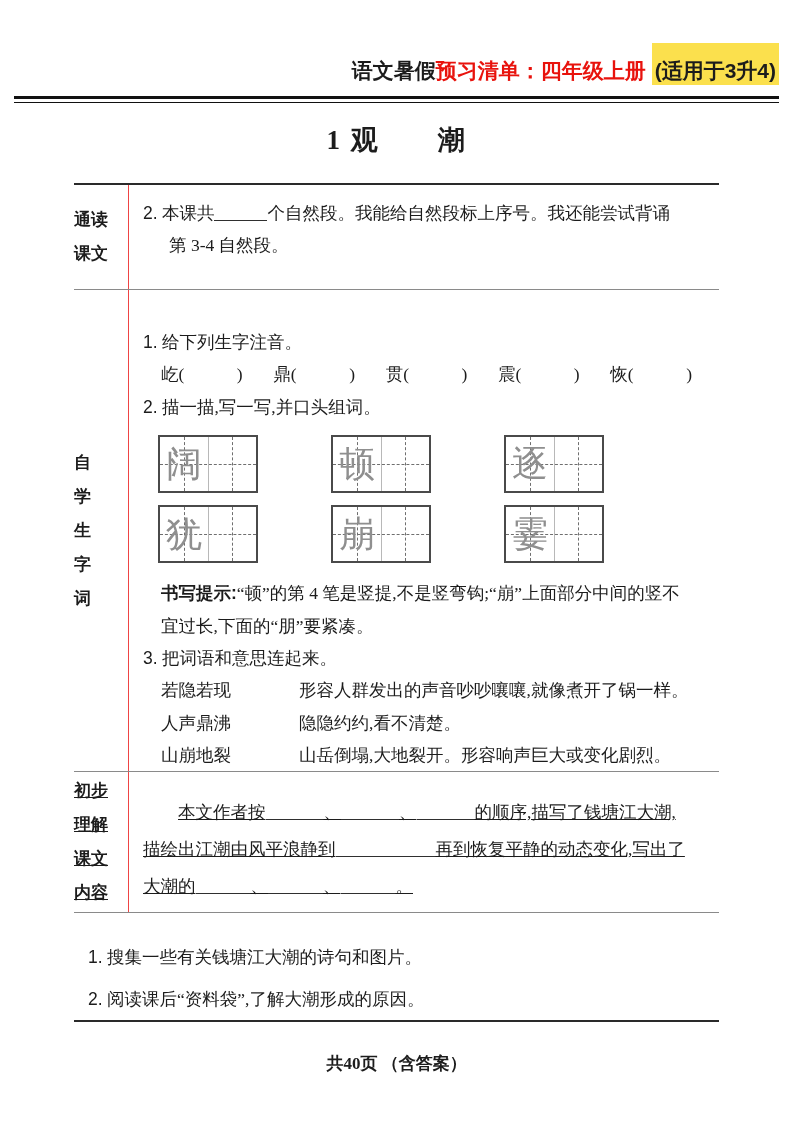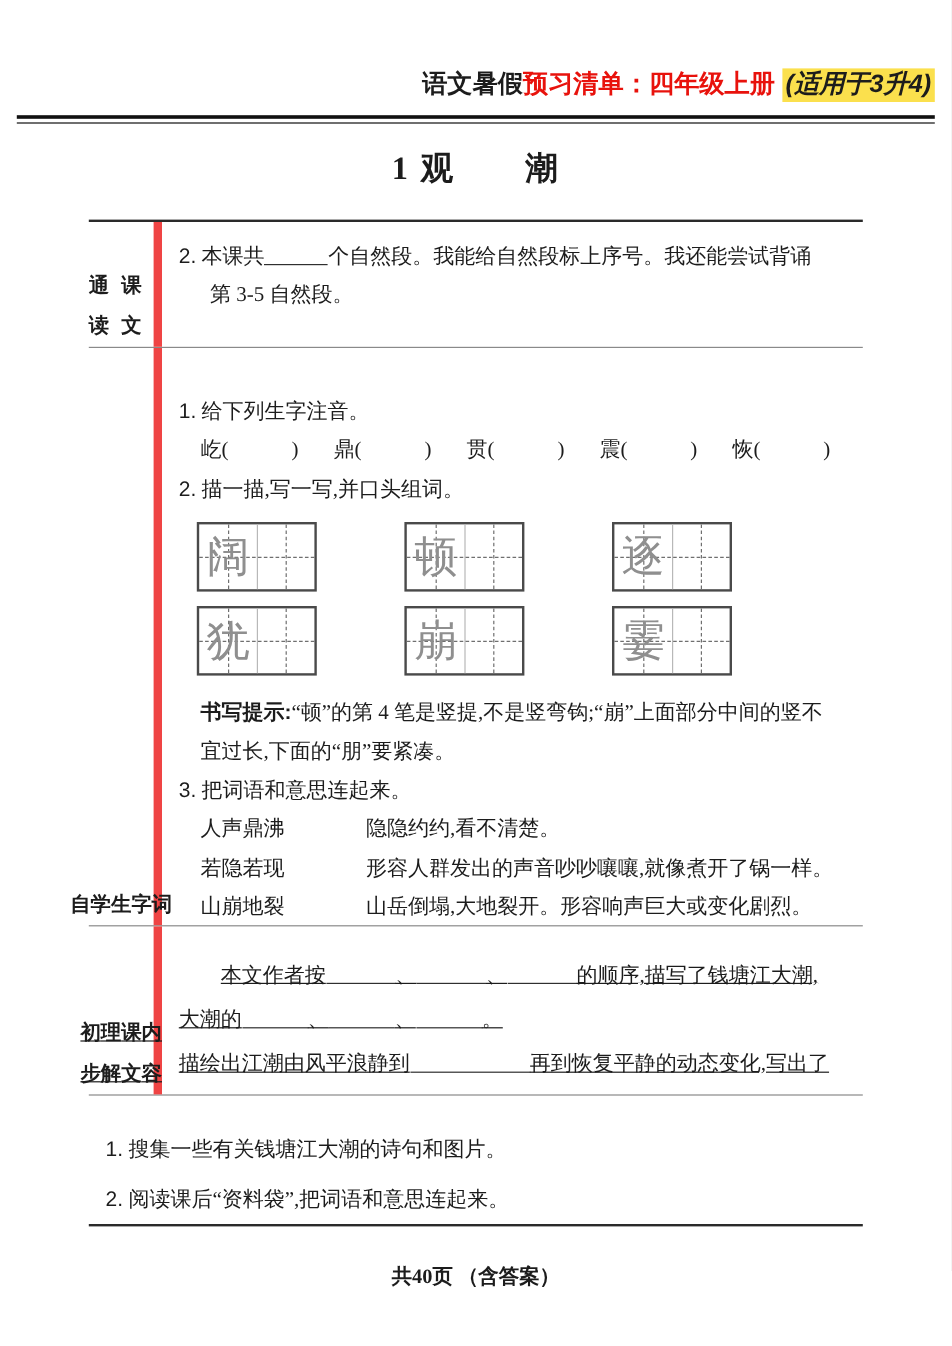--- a/index.html
+++ b/index.html
@@ -4,35 +4,35 @@
 <style>
   html,body{margin:0;padding:0;background:#e9e9e9;}
   .page{position:relative;width:793px;height:1122px;background:#ffffff;margin:0 auto;
         font-family:"Liberation Serif","DejaVu Serif",serif;color:#1c1c1c;overflow:hidden;}
 
   
   .header{position:absolute;top:56px;left:14px;right:14px;text-align:right;
           font-family:"Liberation Sans","DejaVu Sans",sans-serif;font-weight:bold;
           font-size:21px;line-height:30px;white-space:nowrap;}
   .header .red{color:var(--red,#e8120c);}
-  .header .badge{background:var(--badge_bg,#fbe04d);padding:2px 3px 3px 3px;font-style:italic;}
+  .header .badge{background:var(--badge_bg,#fbe04d);padding:16px 3px 3px 3px;}
   .header-rule{position:absolute;top:96px;left:14px;right:14px;height:3px;
                border-top:3px solid #111;border-bottom:1px solid #111;}
 
   
   .lesson-title{position:absolute;top:122px;left:0;width:100%;text-align:center;
                 font-size:27px;font-weight:bold;letter-spacing:2px;}
 
   
   .ws-table{position:absolute;top:183px;left:74px;width:645px;
             border-top:2px solid #2a2a2a;border-bottom:2px solid #2a2a2a;}
   .ws-row{display:flex;border-bottom:1px solid #8a8a8a;}
   .ws-row:last-child{border-bottom:none;}
-  .label-cell{width:54px;min-width:54px;border-right:7px solid #ef4444;
-              display:flex;flex-direction:row;justify-content:center;align-items:flex-end;
+  .label-cell{width:54px;min-width:54px;border-right:1px solid #ef4444;
+              display:flex;flex-direction:column;justify-content:center;align-items:flex-start;
               font-family:"Liberation Sans","DejaVu Sans",sans-serif;font-weight:bold;
               font-size:17px;}
   .label-cell div{line-height:2.0;}
   .content-cell{flex:1;padding:12px 8px 0 14px;font-size:17.5px;line-height:1.85;}
 
   .item{padding-left:26px;text-indent:-26px;}
   .item .no{font-family:"Liberation Sans","DejaVu Sans",sans-serif;}
   .cont-line{padding-left:26px;}
 
   .blank{display:inline-block;border-bottom:1px solid #2f2f2f;height:1.05em;
@@ -84,21 +84,21 @@
 
   <div class="ws-table">
 
     <div class="ws-row" style="min-height:104px;">
       <div class="label-cell">
         <div>通读</div>
         <div>课文</div>
       </div>
       <div class="content-cell">
         <div class="item"><span class="no">2.</span> <span>本课共</span><span class="blank w53"></span><span>个自然段。我能给自然段标上序号。我还能尝试背诵</span></div>
-        <div class="cont-line">第 3-5 自然段。</div>
+        <div class="cont-line">第 3-4 自然段。</div>
       </div>
     </div>
 
     <div class="ws-row row2" style="min-height:476px;">
       <div class="label-cell">
         <div>自</div>
         <div>学</div>
         <div>生</div>
         <div>字</div>
         <div>词</div>
@@ -166,58 +166,58 @@
         </div>
 
         <div class="hint">
           <span class="hint-label">书写提示:</span><span>“顿”的第 4 笔是竖提,不是竖弯钩;“崩”上面部分中间的竖不</span><br>
           <span>宜过长,下面的“朋”要紧凑。</span>
         </div>
 
         <div class="item"><span class="no">3.</span> <span>把词语和意思连起来。</span></div>
 
         <div class="match-row">
+          <span class="match-word">若隐若现</span>
+          <span class="match-meaning">形容人群发出的声音吵吵嚷嚷,就像煮开了锅一样。</span>
+        </div>
+        <div class="match-row">
           <span class="match-word">人声鼎沸</span>
           <span class="match-meaning">隐隐约约,看不清楚。</span>
-        </div>
-        <div class="match-row">
-          <span class="match-word">若隐若现</span>
-          <span class="match-meaning">形容人群发出的声音吵吵嚷嚷,就像煮开了锅一样。</span>
         </div>
         <div class="match-row">
           <span class="match-word">山崩地裂</span>
           <span class="match-meaning">山岳倒塌,大地裂开。形容响声巨大或变化剧烈。</span>
         </div>
       </div>
     </div>
 
     <div class="ws-row row3" style="min-height:140px;text-decoration:underline;">
       <div class="label-cell">
         <div>初步</div>
         <div>理解</div>
         <div>课文</div>
         <div>内容</div>
       </div>
       <div class="content-cell">
         <div class="first-line">
           <span>本文作者按</span><span class="blank w58"></span><span>、</span><span class="blank w58"></span><span>、</span><span class="blank w58"></span><span>的顺序,描写了钱塘江大潮,</span>
         </div>
         <div>
+          <span>描绘出江潮由风平浪静到</span><span class="blank w100"></span><span>再到恢复平静的动态变化,写出了</span>
+        </div>
+        <div>
           <span>大潮的</span><span class="blank w55"></span><span>、</span><span class="blank w55"></span><span>、</span><span class="blank w55"></span><span>。</span>
         </div>
-        <div>
-          <span>描绘出江潮由风平浪静到</span><span class="blank w100"></span><span>再到恢复平静的动态变化,写出了</span>
-        </div>
       </div>
     </div>
 
     <div class="ws-row row4" style="min-height:107px;">
       <div class="content-cell">
         <div class="item"><span class="no">1.</span> <span>搜集一些有关钱塘江大潮的诗句和图片。</span></div>
-        <div class="item"><span class="no">2.</span> <span>阅读课后“资料袋”,把词语和意思连起来。</span></div>
+        <div class="item"><span class="no">2.</span> <span>阅读课后“资料袋”,了解大潮形成的原因。</span></div>
       </div>
     </div>
 
   </div>
 
   <div class="footer">共40页 （含答案）</div>
 
 </div>
 
 </body></html>

